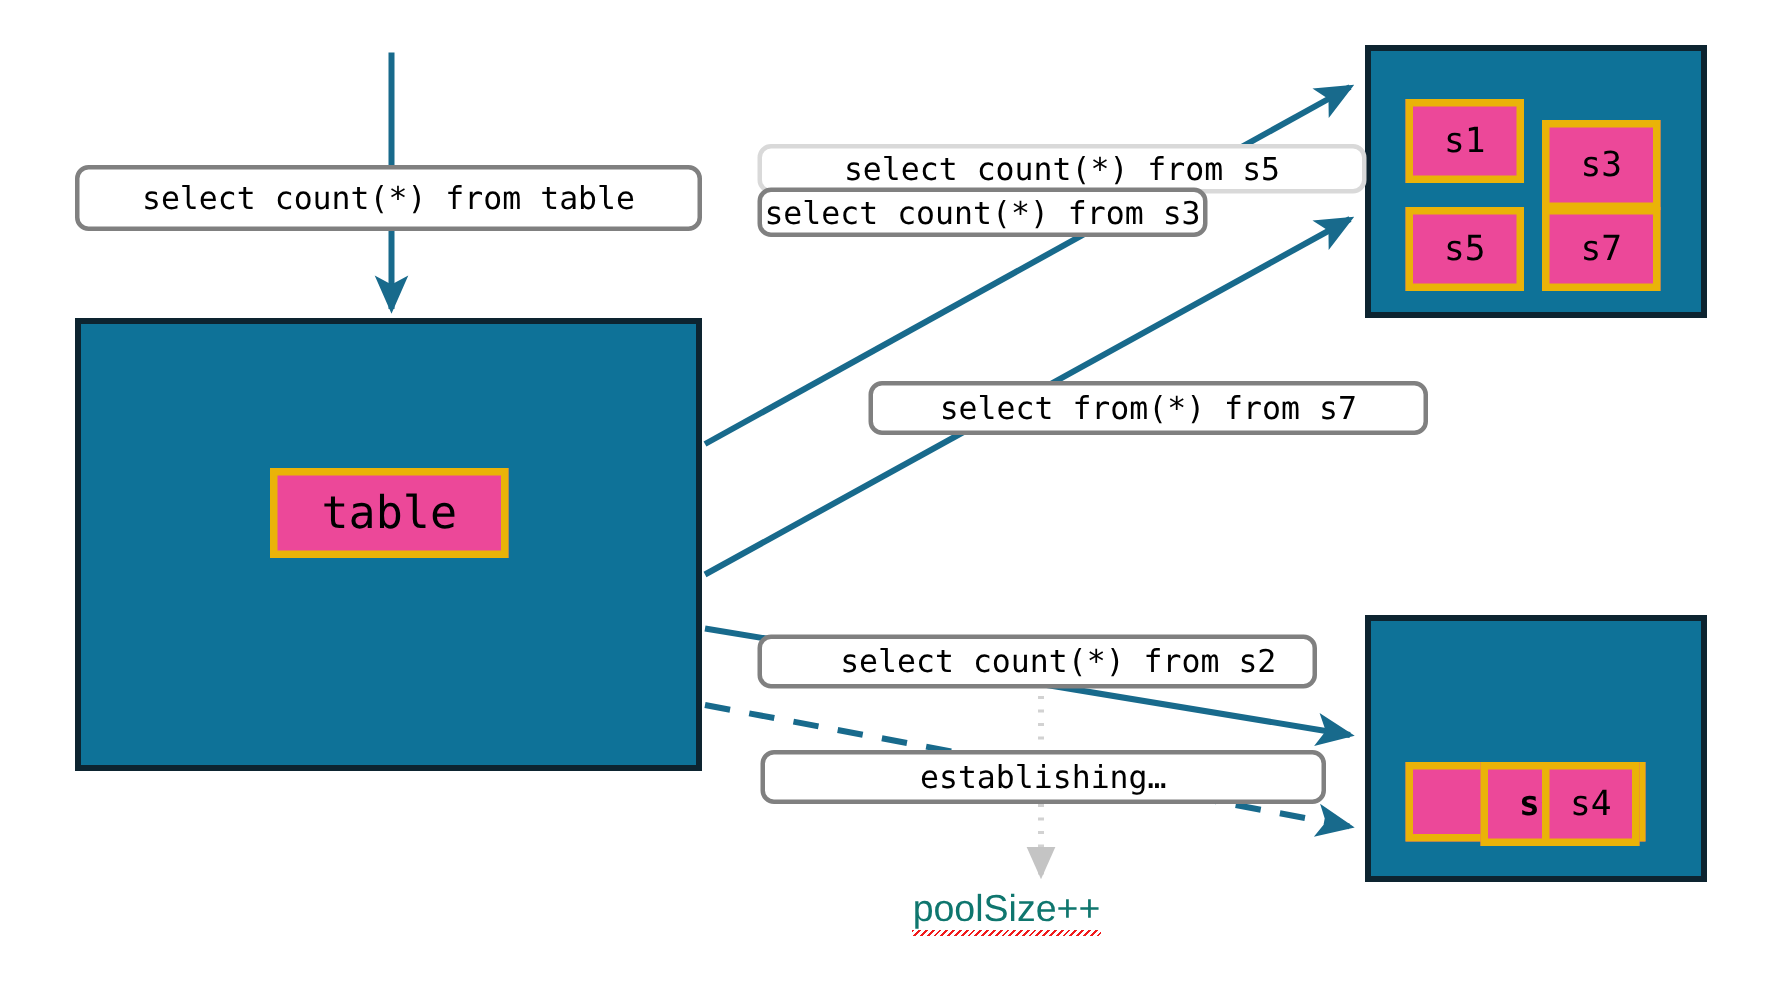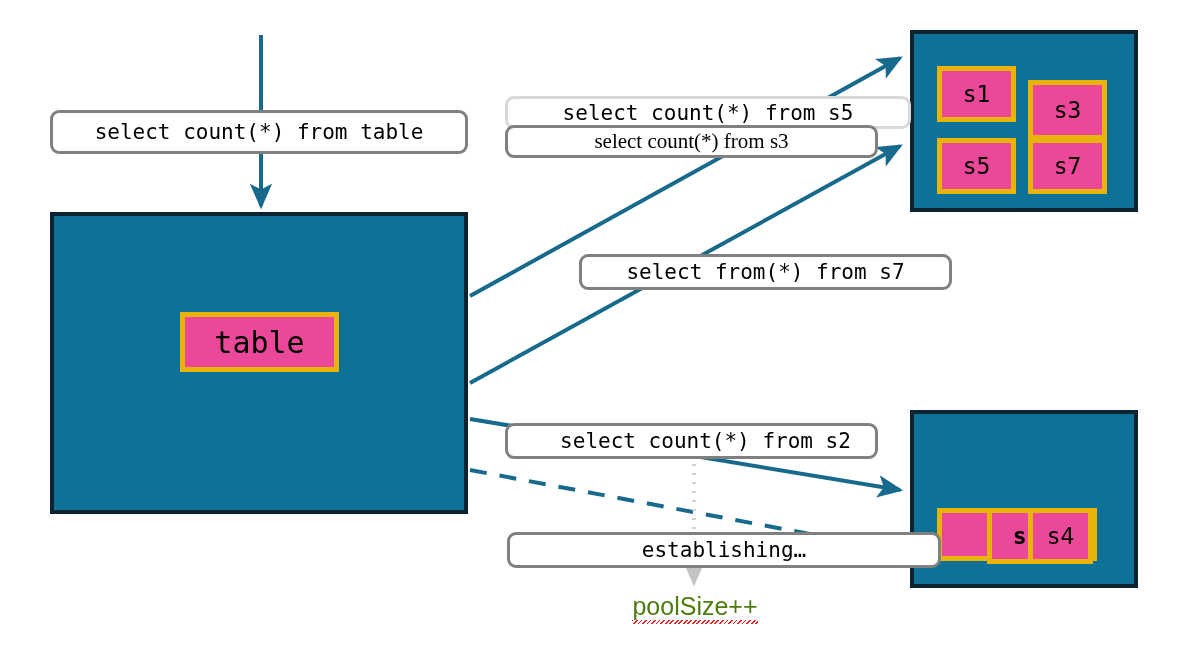--- a/index.html
+++ b/index.html
@@ -96,35 +96,35 @@
     font-family: "DejaVu Sans Mono", monospace;
     font-size: 21px;
     color: #000000;
     white-space: nowrap;
   }
   .label-box.light {
     border-color: #d9d9d9;
   }
   #lbl-table   { left: 50px;  top: 110px; width: 418px; height: 44px; }
   #lbl-s5      { left: 505px; top: 96px;  width: 406px; height: 33px; }
-  #lbl-s3      { left: 505px; top: 125px; width: 373px; height: 33px; z-index: 5; font-family: Liberation Serif, serif;}
+  #lbl-s3      { left: 505px; top: 125px; width: 300px; height: 33px; z-index: 5;}
   #lbl-s7      { left: 579px; top: 254px; width: 373px; height: 36px; }
   #lbl-s2      { left: 505px; top: 423px; width: 373px; height: 36px; padding-left: 28px; }
-  #lbl-estab   { left: 507px; top: 532px; width: 434px; height: 36px; }
+  #lbl-estab   { left: 507px; top: 500px; width: 377px; height: 36px; }
 
   
   #poolsize {
     position: absolute;
-    left: 560px;
+    left: 536px;
     top: 592px;
     width: 270px;
     text-align: center;
     font-family: "Liberation Sans", sans-serif;
     font-size: 25px;
-    color: #4d7c0f;
+    color: #0f766e;
     white-space: nowrap;
   }
   #poolsize .squiggle {
     position: relative;
     display: inline-block;
   }
   #poolsize .squiggle::after {
     content: "";
     position: absolute;
     left: 0;

